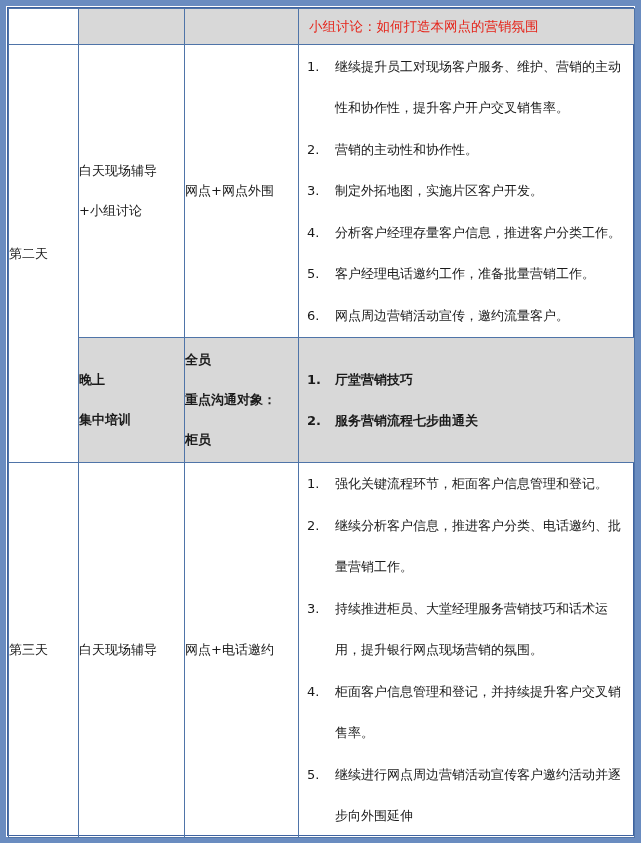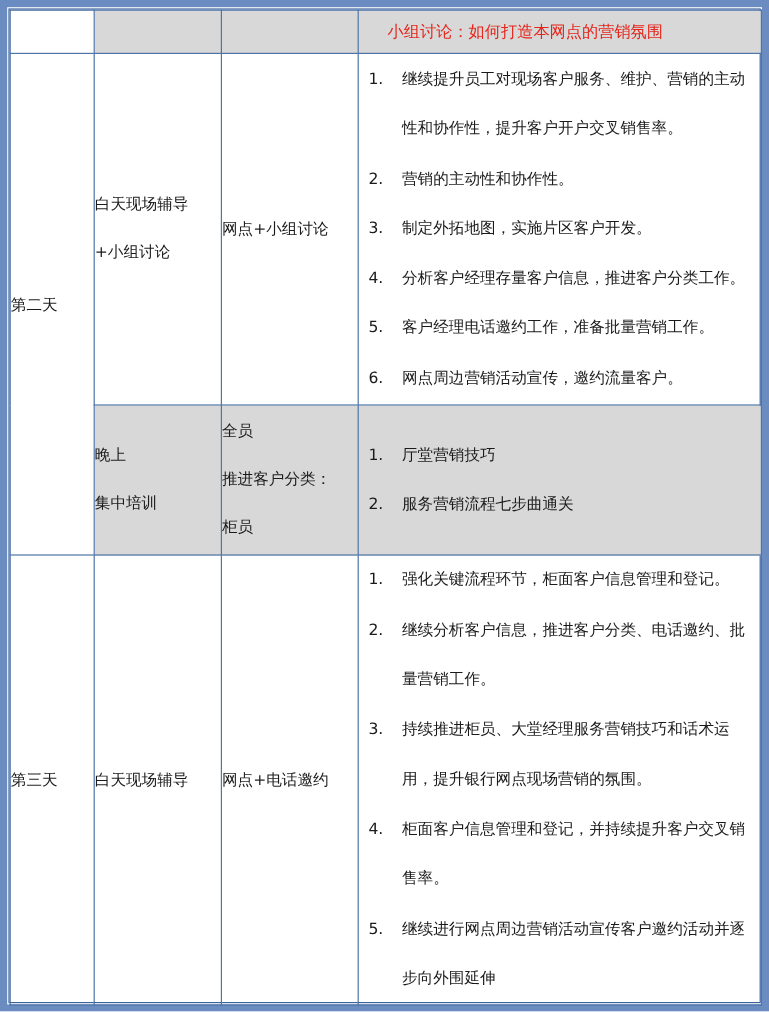--- a/index.html
+++ b/index.html
@@ -14,23 +14,23 @@
   col.c1 { width: 70px; } col.c2 { width: 106px; } col.c3 { width: 114px; } col.c4 { width: 336px; }
   .gray { background: #d8d8d8; }
   .center { text-align: left; }
   .red { color: #e5251b; }
   .stack > div { line-height: 20px; padding: 10px 0; }
   .list { list-style: none; margin: 0; padding: 0 4px 0 8px; }
   .list li { position: relative; padding-left: 28px; line-height: 41.5px; }
   .list li .num { position: absolute; left: 0; top: 0; }
   .hdr td { height: 35px; }
   .r2 td.content { height: 292px; }
-  .r3 td { height: 124px; }
+  .r3 td { height: 124px; font-weight: bold; }
   .r4 td { height: 373px; }
-  .hdr .title { padding-left: 24px; font-size: 13.5px; margin-left: 32px; }
+  .hdr .title { padding-left: 10px; font-size: 13.5px; margin-left: 32px; }
 </style>
 </head>
 <body>
 
 <div class="frame">
     <div class="frame-inner"></div>
   </div>
 
 <table>
   <colgroup>
@@ -49,21 +49,21 @@
   </tr>
 
   <tr class="r2">
     <td rowspan="2" class="center">第二天</td>
     <td class="center">
       <div class="stack">
         <div>白天现场辅导</div>
         <div>+小组讨论</div>
       </div>
     </td>
-    <td class="center">网点+小组讨论</td>
+    <td class="center">网点+网点外围</td>
     <td class="content">
       <ol class="list">
         <li><span class="num">1.</span><span>继续提升员工对现场客户服务、维护、营销的主动性和协作性，提升客户开户交叉销售率。</span></li>
         <li><span class="num">2.</span><span>营销的主动性和协作性。</span></li>
         <li><span class="num">3.</span><span>制定外拓地图，实施片区客户开发。</span></li>
         <li><span class="num">4.</span><span>分析客户经理存量客户信息，推进客户分类工作。</span></li>
         <li><span class="num">5.</span><span>客户经理电话邀约工作，准备批量营销工作。</span></li>
         <li><span class="num">6.</span><span>网点周边营销活动宣传，邀约流量客户。</span></li>
       </ol>
     </td>
@@ -72,21 +72,21 @@
   <tr class="r3">
     <td class="center gray">
       <div class="stack">
         <div>晚上</div>
         <div>集中培训</div>
       </div>
     </td>
     <td class="center gray">
       <div class="stack">
         <div>全员</div>
-        <div>推进客户分类：</div>
+        <div>重点沟通对象：</div>
         <div>柜员</div>
       </div>
     </td>
     <td class="gray">
       <ol class="list">
         <li><span class="num">1.</span><span>厅堂营销技巧</span></li>
         <li><span class="num">2.</span><span>服务营销流程七步曲通关</span></li>
       </ol>
     </td>
   </tr>

